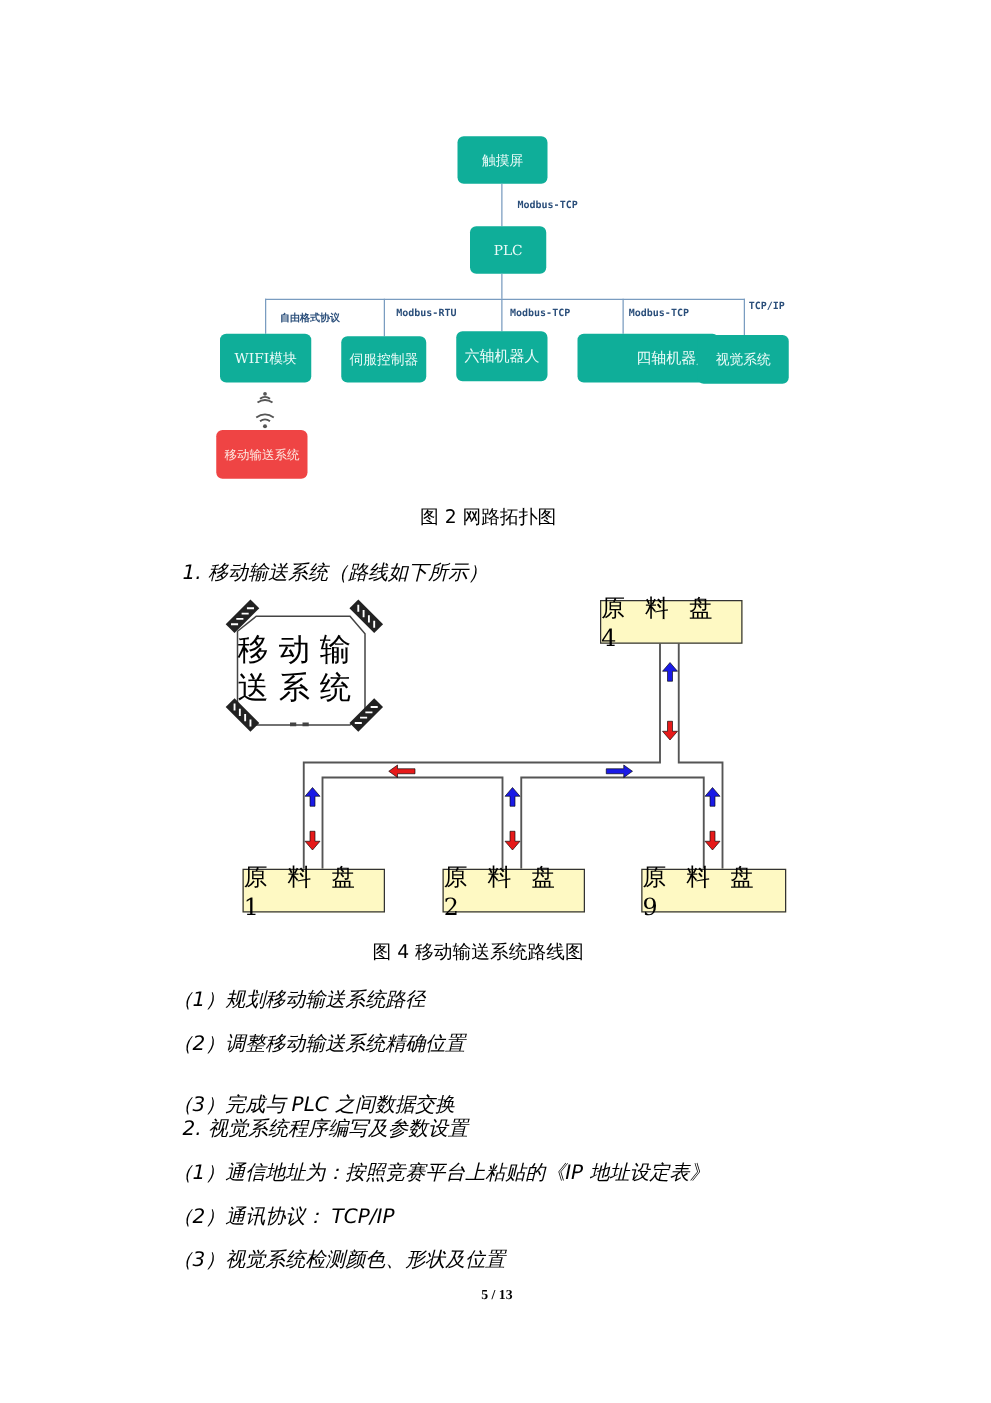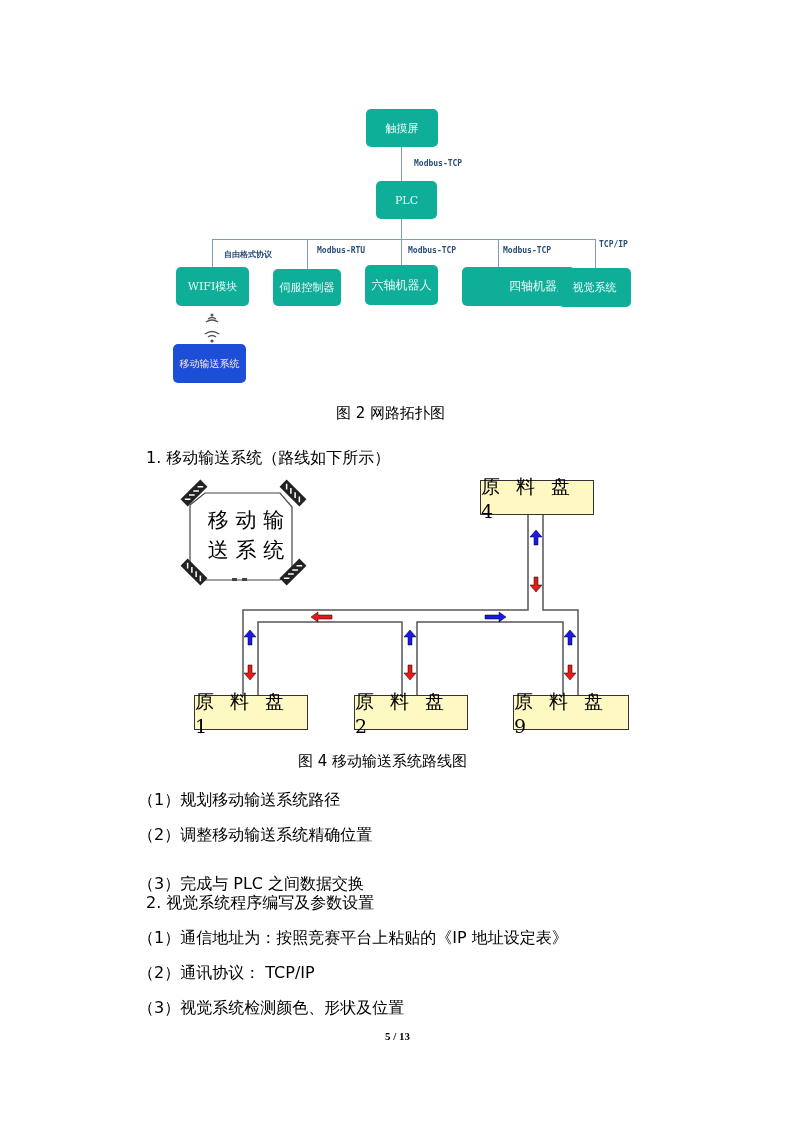--- a/index.html
+++ b/index.html
@@ -1,23 +1,23 @@
 <!DOCTYPE html>
 <html><head>
 <meta charset="utf-8">
 <style>
   html,body{margin:0;padding:0;background:#fff;}
   body{width:793px;height:1122px;position:relative;overflow:hidden;font-family:"DejaVu Sans","Liberation Sans",sans-serif;color:#000;}
   .abs{position:absolute;}
   .tbox{position:absolute;background:#0fae99;color:#eafbf8;border-radius:5px;display:flex;align-items:center;justify-content:center;font-family:"DejaVu Serif","Liberation Serif",serif;font-size:11px;}
-  .sbox{position:absolute;background:#1d4ed8;color:#fde9e2;border-radius:5px;display:flex;align-items:center;justify-content:center;font-family:"DejaVu Serif","Liberation Serif",serif;font-size:10px;}
+  .sbox{position:absolute;background:#ef4444;color:#fde9e2;border-radius:5px;display:flex;align-items:center;justify-content:center;font-family:"DejaVu Serif","Liberation Serif",serif;font-size:10px;}
   .plabel{position:absolute;font-family:"DejaVu Sans Mono","Liberation Mono",monospace;font-size:8px;color:#2a4e7a;font-weight:bold;white-space:nowrap;}
   .line{position:absolute;background:#7a9cc0;}
   .caption{position:absolute;font-size:15px;white-space:nowrap;}
-  .para{position:absolute;font-size:16px;white-space:nowrap;}
+  .para{position:absolute;font-size:16px;white-space:nowrap;font-style:italic;}
   .pbox{position:absolute;border:1.5px solid #333;background:#fef9c3;display:flex;align-items:center;justify-content:center;font-family:"DejaVu Serif","Liberation Serif",serif;font-size:19px;letter-spacing:5px;}
   .pagenum{position:absolute;font-family:"Liberation Serif","DejaVu Serif",serif;font-size:11px;font-weight:bold;}
 </style>
 </head>
 <body>
 
 <div>
   <div class="tbox" style="left:366px;top:109px;width:72px;height:38px;">触摸屏</div>
   <div class="line" style="left:401px;top:147px;width:1px;height:34px;"></div>
   <div class="plabel" style="left:414px;top:159px;">Modbus-TCP</div>
@@ -114,21 +114,21 @@
     <g>
         <path d="M410 680 l-6 -7 h4 v-8 h4 v8 h4 z" fill="#e61a1a" stroke="#000" stroke-width="0.5"></path>
       </g>
     <g>
         <path d="M570 630 l-6 7 h4 v8 h4 v-8 h4 z" fill="#1a1ae6" stroke="#000" stroke-width="0.5"></path>
       </g>
     <g>
         <path d="M570 680 l-6 -7 h4 v-8 h4 v8 h4 z" fill="#e61a1a" stroke="#000" stroke-width="0.5"></path>
       </g>
   </svg>
-  <div class="abs" style="left:204px;top:505px;width:84px;font-family:'DejaVu Serif',serif;font-size:21px;line-height:30px;text-align:center;white-space:nowrap;">
+  <div class="abs" style="left:190px;top:505px;width:84px;font-family:'DejaVu Serif',serif;font-size:25px;line-height:30px;text-align:center;white-space:nowrap;">
     <div>移 动 输</div>
     <div>送 系 统</div>
   </div>
   <div class="pbox" style="left:480px;top:480px;width:112px;height:33px;">原 料 盘 4</div>
   <div class="pbox" style="left:194px;top:695px;width:112px;height:33px;">原 料 盘 1</div>
   <div class="pbox" style="left:354px;top:695px;width:112px;height:33px;">原 料 盘 2</div>
   <div class="pbox" style="left:513px;top:695px;width:114px;height:33px;">原 料 盘 9</div>
 </div>
 
 <div class="caption" style="left:298px;top:752px;">图 4  移动输送系统路线图</div>

